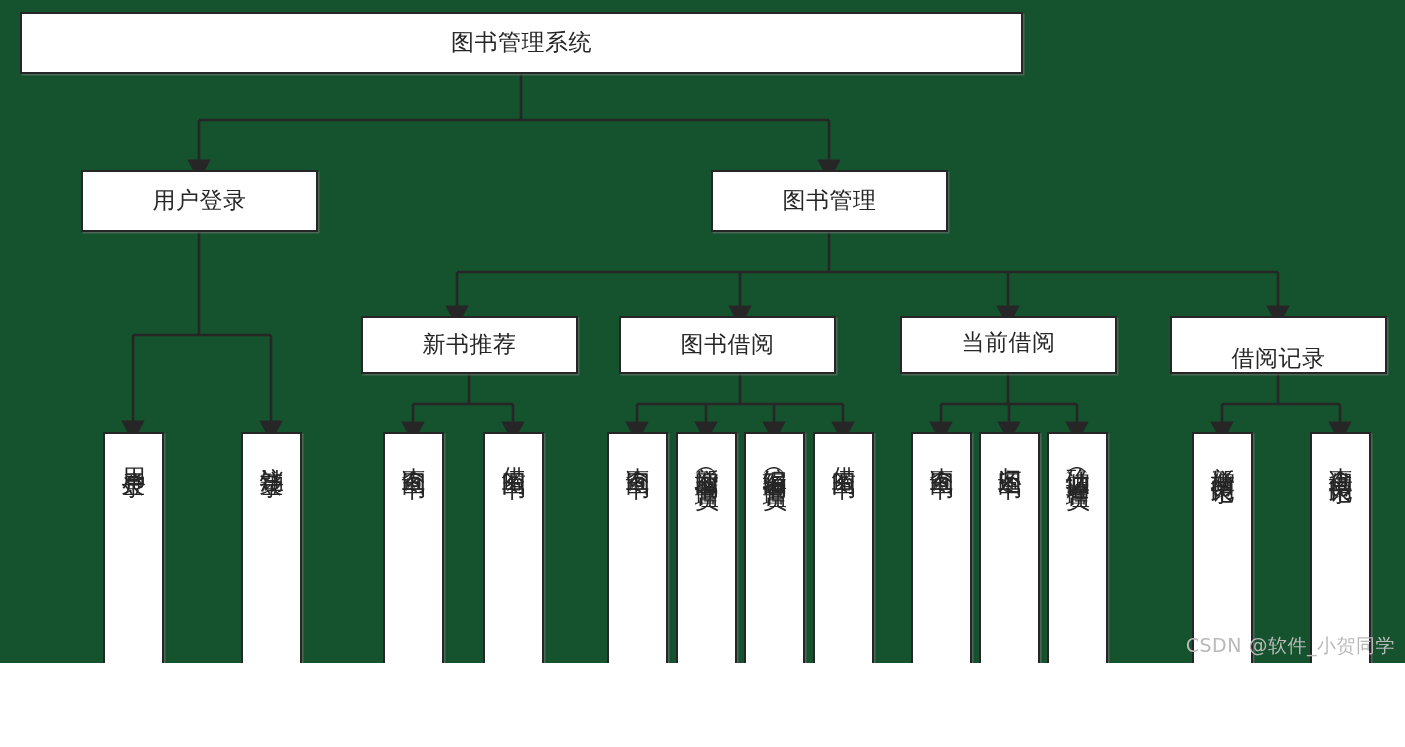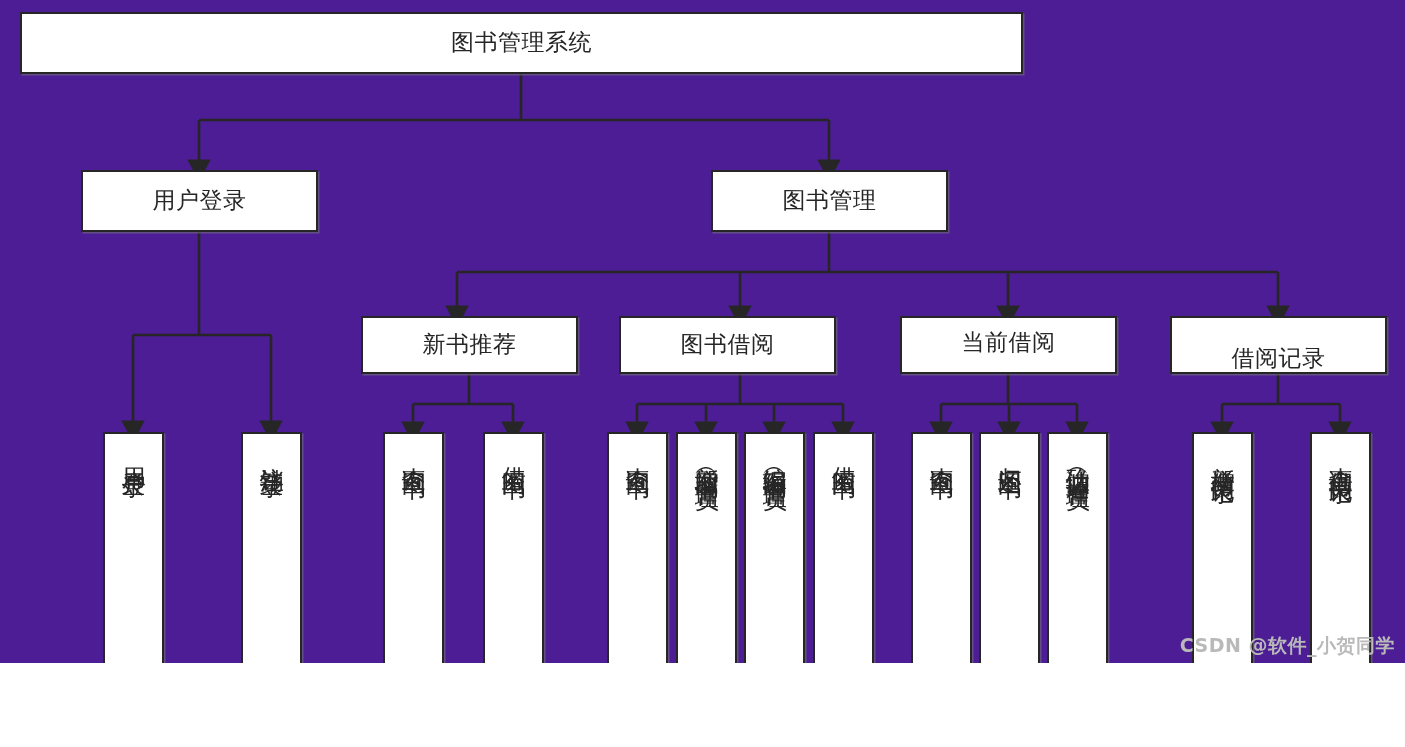--- a/index.html
+++ b/index.html
@@ -7,21 +7,21 @@
     padding: 0;
     background: #ffffff;
   }
   body {
     font-family: "DejaVu Sans", "Liberation Sans", sans-serif;
   }
   #canvas {
     position: relative;
     width: 1405px;
     height: 663px;
-    background: #4c1d95;
+    background: #14532d;
     overflow: hidden;
   }
   #edges {
     position: absolute;
     left: 0;
     top: 0;
     width: 1405px;
     height: 747px;
   }
   .node {
@@ -60,21 +60,20 @@
   }
   .watermark {
     position: absolute;
     right: 10px;
     bottom: 4px;
     font-size: 19px;
     color: #b9b9b9;
     white-space: nowrap;
     letter-spacing: 0.5px;
     pointer-events: none;
-    font-weight: bold;
   }
 </style>
 </head>
 <body>
 
 <div id="canvas">
 
   <svg id="edges" viewBox="0 0 1405 747" xmlns="http://www.w3.org/2000/svg">
     <defs>
       <marker id="arrow" markerWidth="9" markerHeight="9" refX="1" refY="4.5" orient="auto" markerUnits="strokeWidth">

